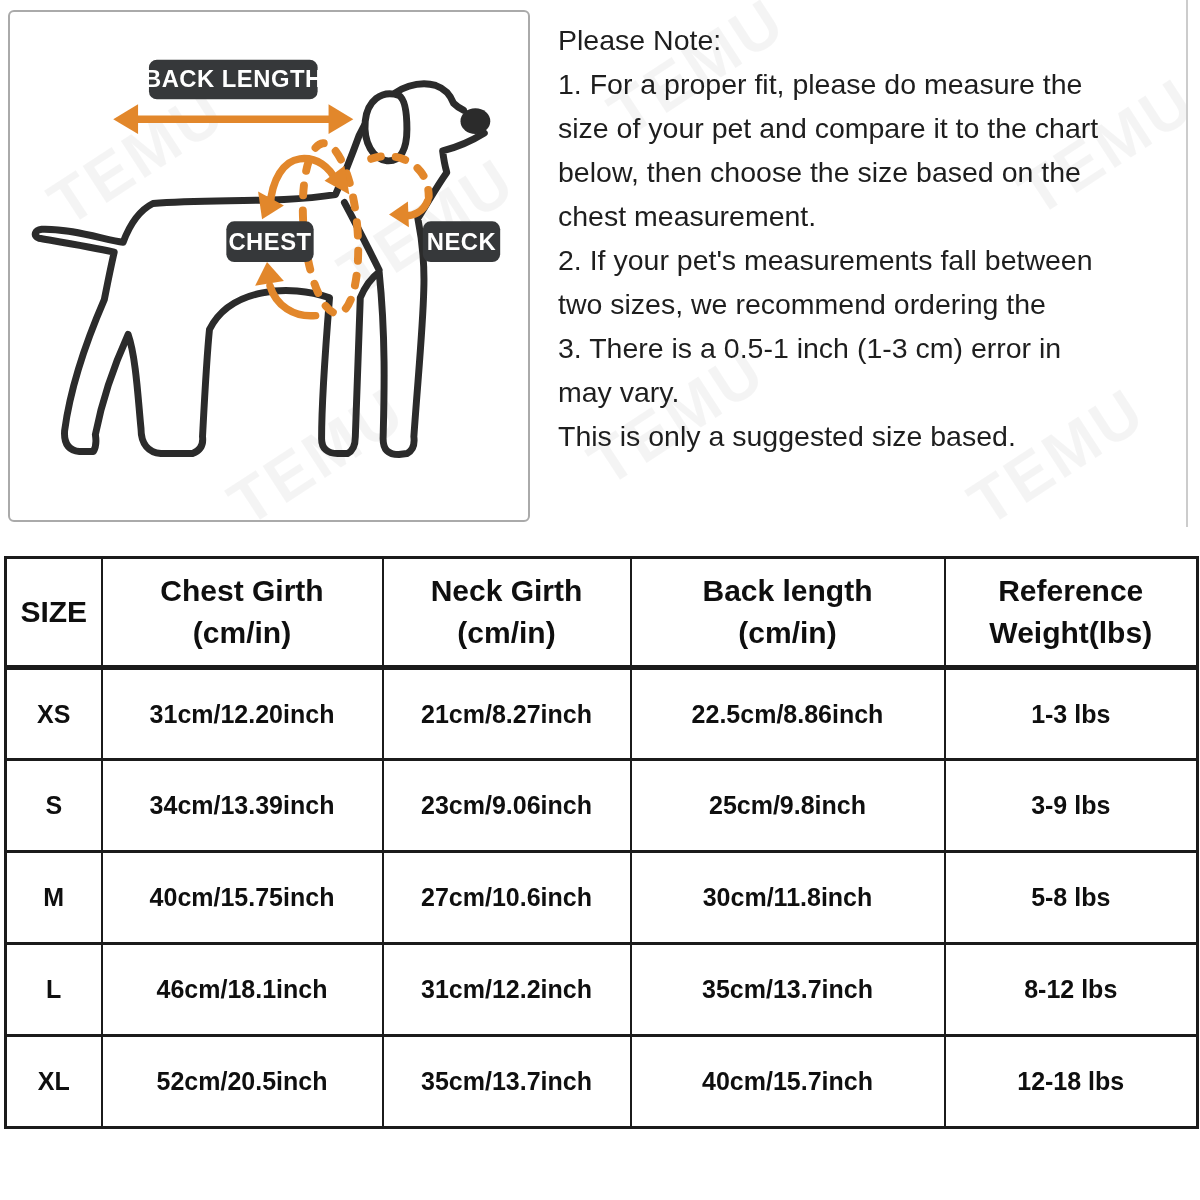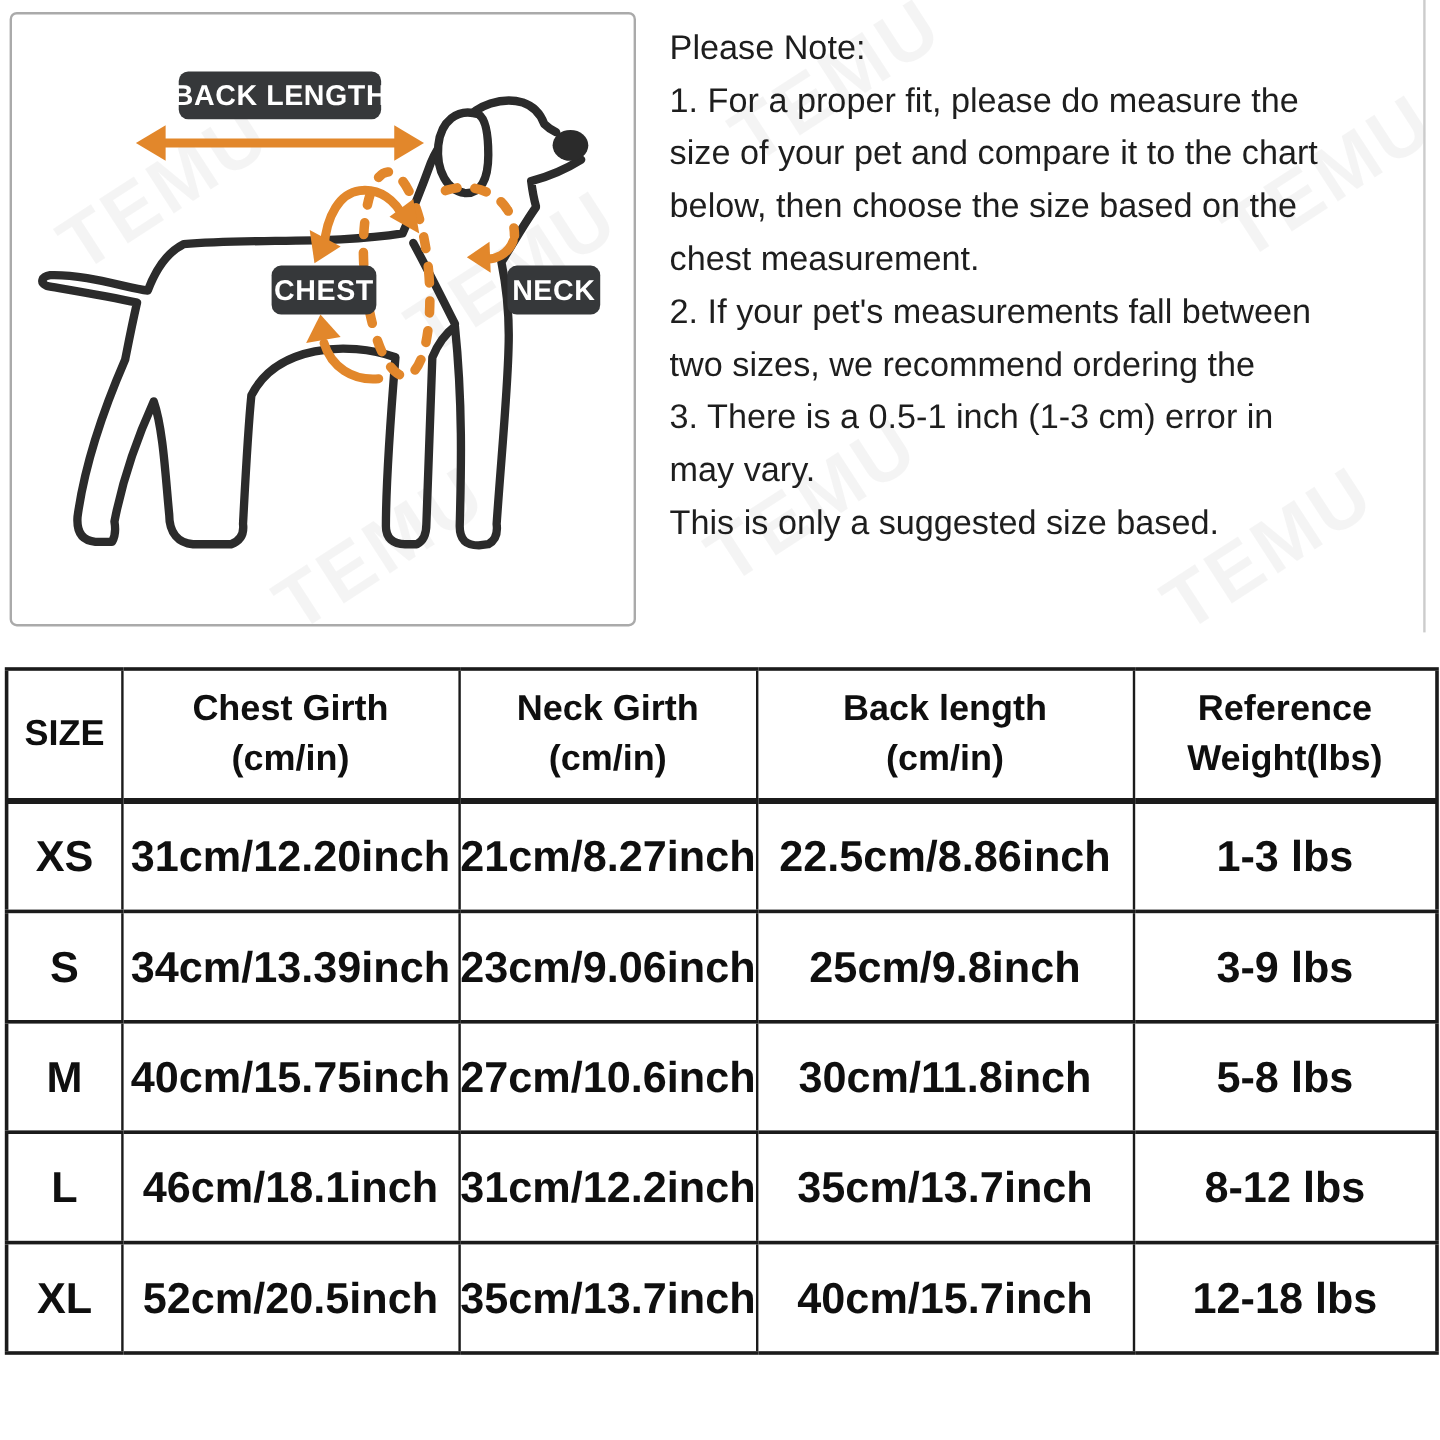--- a/index.html
+++ b/index.html
@@ -35,21 +35,21 @@
   .size-table col.c0 { width:96px; }
   .size-table col.c1 { width:281px; }
   .size-table col.c2 { width:248px; }
   .size-table col.c3 { width:314px; }
   .size-table col.c4 { width:253px; }
   .size-table th, .size-table td {
       border:2px solid #1b1b1b; border-top-width:3px; border-bottom-width:3px;
       text-align:center; vertical-align:middle; font-weight:700; color:#0f0f0f; }
   .size-table { border:3px solid #1b1b1b; }
   .size-table thead th { height:110px; font-size:30px; line-height:42px; border-bottom-width:5px; }
-  .size-table tbody td { height:92px; font-size:36px; }
+  .size-table tbody td { height:92px; font-size:25px; }
 </style>
 </head>
 <body>
 
 <div class="canvas">
 
   <div class="wm" style="left:40px;  top:120px;">TEMU</div>
   <div class="wm" style="left:220px; top:420px;">TEMU</div>
   <div class="wm" style="left:600px; top:30px;">TEMU</div>
   <div class="wm" style="left:1010px;top:110px;">TEMU</div>

